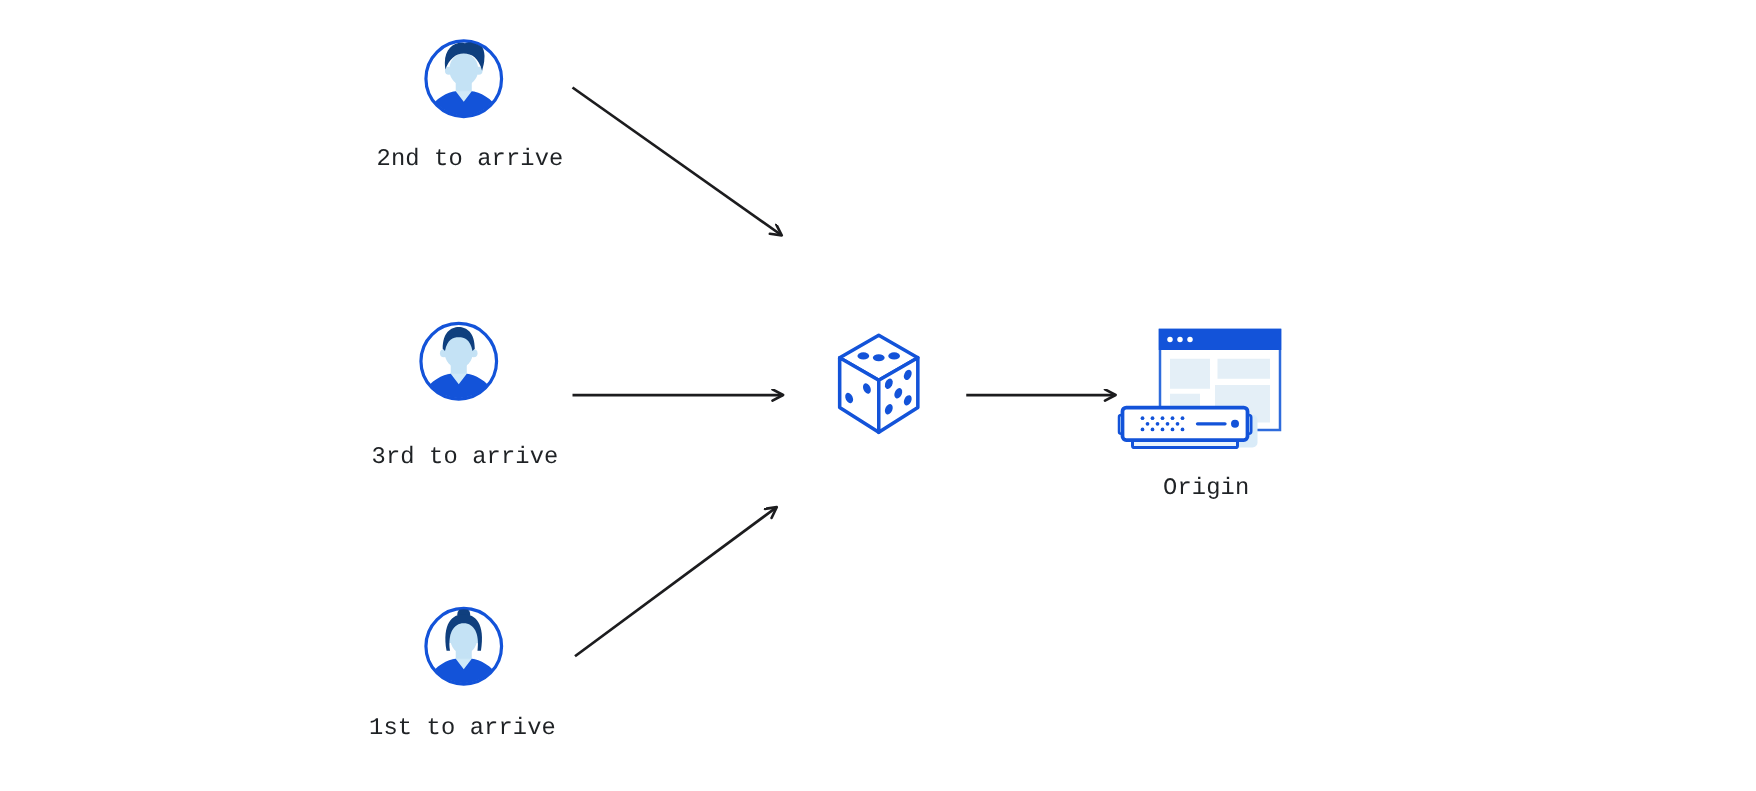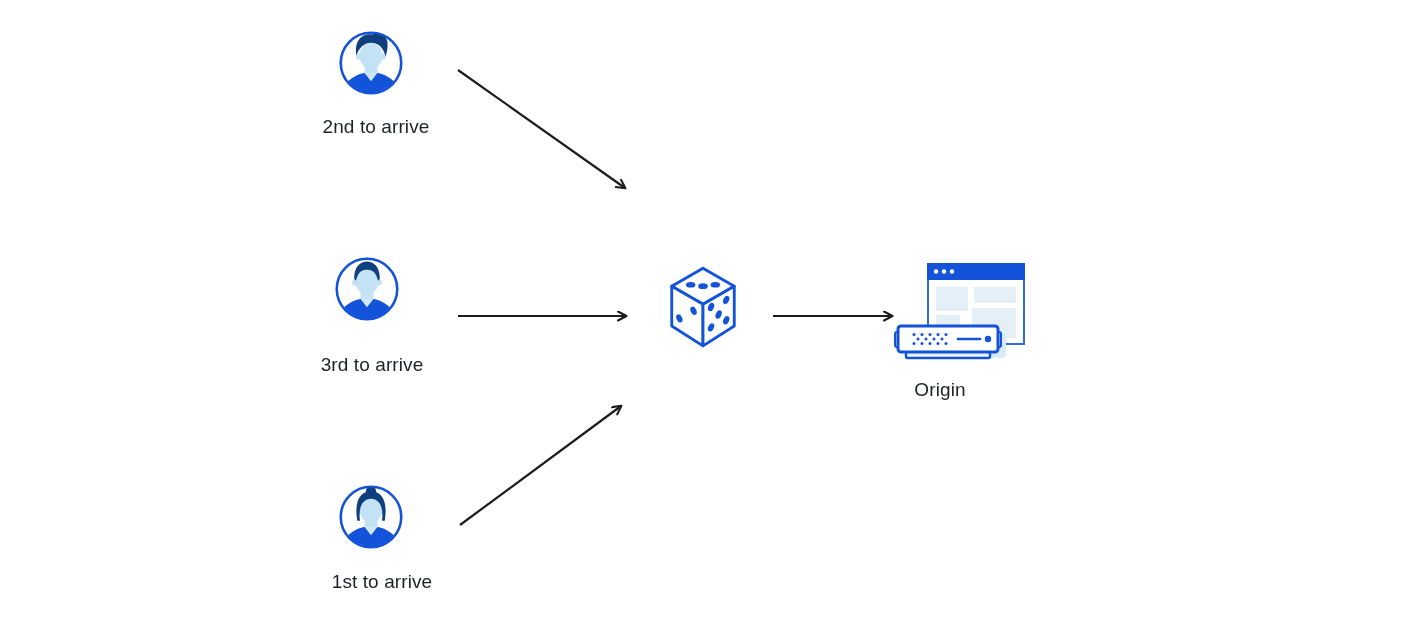--- a/index.html
+++ b/index.html
@@ -17,20 +17,21 @@
   }
   .abs { position: absolute; }
   .node-label {
     position: absolute;
     transform: translateX(-50%);
     font-size: 19px;
     line-height: 22px;
     color: #1f2225;
     white-space: nowrap;
     letter-spacing: 0.1px;
+    font-family: Liberation Mono, monospace;
   }
   .arrow-layer {
     position: absolute;
     left: 0; top: 0;
     width: 1405px; height: 633px;
     pointer-events: none;
   }
   svg { display: block; }
 </style>
 </head>
@@ -105,21 +106,21 @@
         <polygon points="26,47 46,47 36,58" fill="#cfe9f8"></polygon>
         <path d="M4,72 L4,65 C12,52 22,48 29,47 L36,56 L43,47 C50,48 60,52 68,65 L68,72 Z" fill="#1353d9"></path>
         <circle cx="36" cy="8" r="5.6" fill="#0f3f7e"></circle>
         <circle cx="24" cy="30" r="3.2" fill="#c4e2f5"></circle>
         <circle cx="48" cy="30" r="3.2" fill="#c4e2f5"></circle>
         <ellipse cx="36" cy="29" rx="11.8" ry="13.8" fill="#c4e2f5"></ellipse>
         <path d="M21,40 C17,16 26,8 36,8 C46,8 55,16 51,40 L48,40 C50,25 45,16 36,16 C27,16 22,25 24,40 Z" fill="#0f3f7e"></path>
       </g>
     </svg>
   </div>
-  <div class="node-label" style="left:370px; top:571px;margin-left:12px;">1st to arrive</div>
+  <div class="node-label" style="left:370px; top:571px;">1st to arrive</div>
 
   <div class="abs" style="left:667px; top:263px; width:72px; height:88px;">
     <svg viewBox="0 0 76 90" width="72" height="88">
       <g stroke="#1353d9" stroke-width="3" stroke-linejoin="round" fill="#ffffff">
         <path d="M38,4 L71,23 L38,42 L5,23 Z"></path>
         <path d="M5,23 L38,42 L38,86 L5,65 Z"></path>
         <path d="M38,42 L71,23 L71,65 L38,86 Z"></path>
       </g>
       <g fill="#1353d9">
 
@@ -176,15 +177,15 @@
         <circle cx="20" cy="81.5" r="1.5"></circle>
           <circle cx="28" cy="81.5" r="1.5"></circle>
           <circle cx="36" cy="81.5" r="1.5"></circle>
           <circle cx="44" cy="81.5" r="1.5"></circle>
           <circle cx="52" cy="81.5" r="1.5"></circle>
       </g>
       <line x1="64" y1="77" x2="86" y2="77" stroke="#1353d9" stroke-width="2.6" stroke-linecap="round"></line>
       <circle cx="94" cy="77" r="3.2" fill="#1353d9"></circle>
     </svg>
   </div>
-  <div class="node-label" style="left:940px; top:379px;">Origin</div>
+  <div class="node-label" style="left:965px; top:379px;">Origin</div>
 
 </div>
 
 </body></html>

